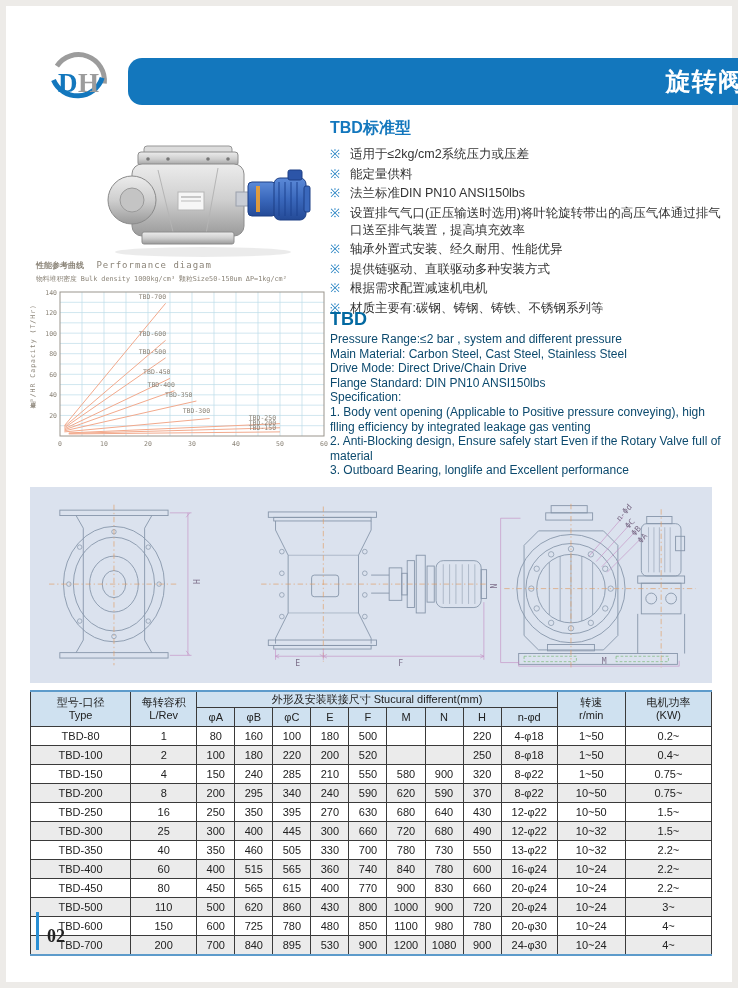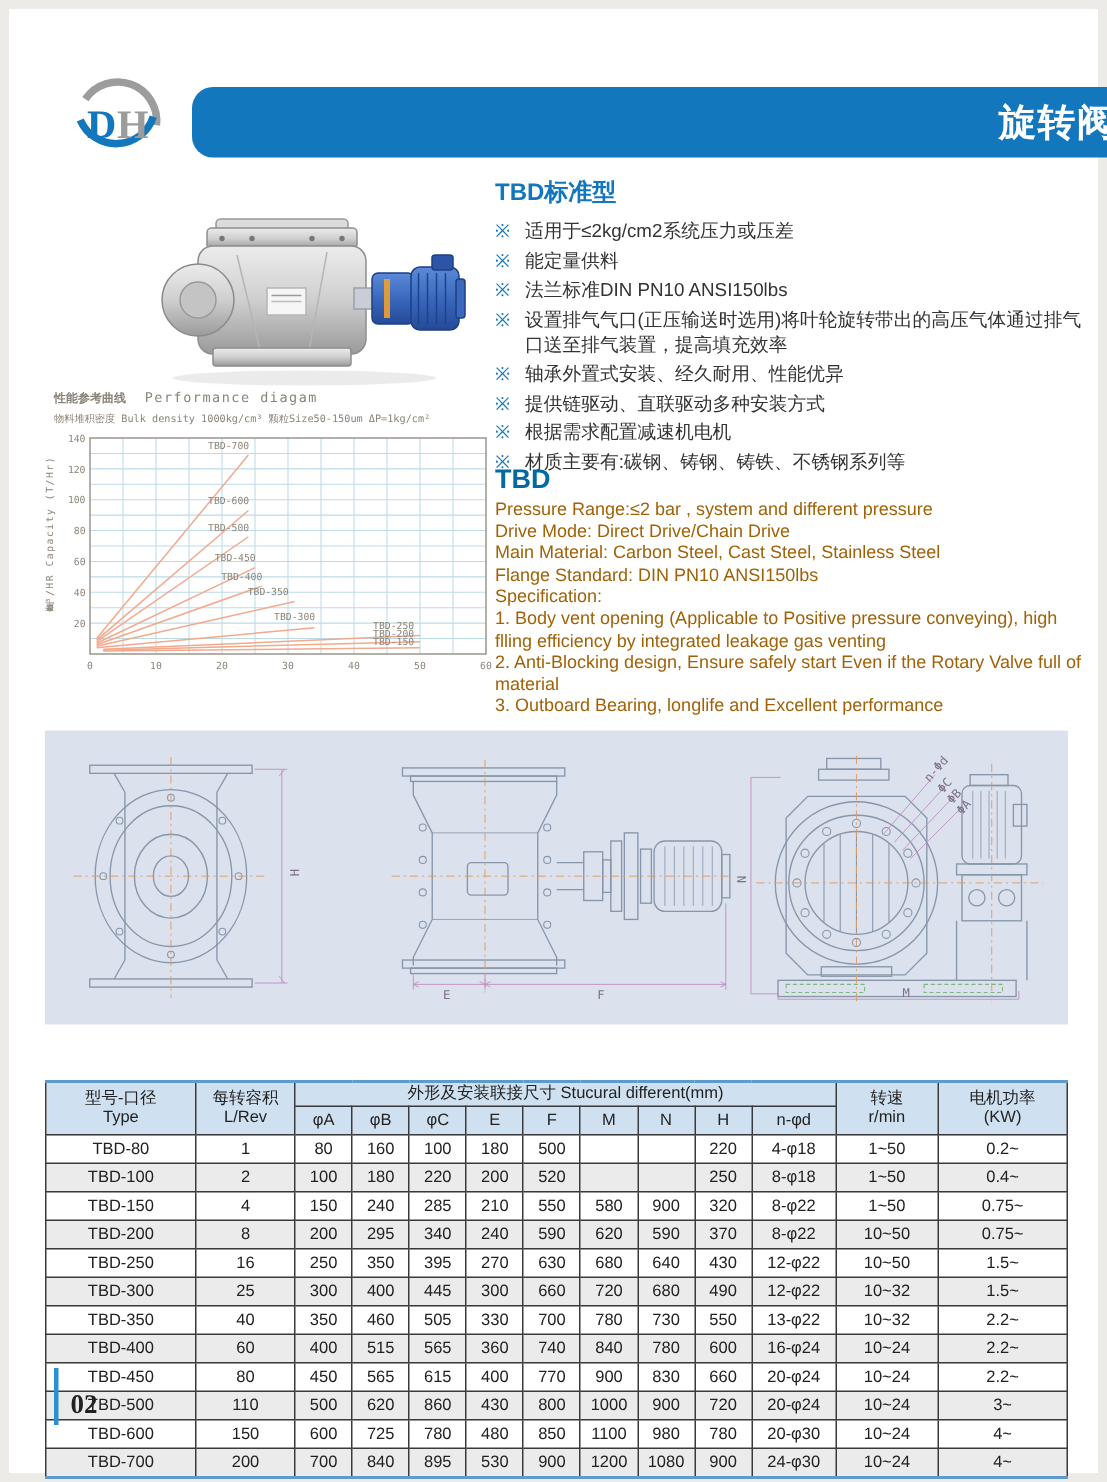--- a/index.html
+++ b/index.html
@@ -11,21 +11,21 @@
   .header-bar{position:absolute;left:128px;top:58px;width:676px;height:47px;background:#1377bd;
       border-radius:14px;display:flex;align-items:center;justify-content:flex-end;padding-right:11px;box-sizing:border-box;}
   .header-bar .cn{color:#fff;font-size:25px;font-weight:bold;letter-spacing:1px;}
   .header-bar .en{color:#0f172a;font-size:14px;margin-left:8px;margin-top:24px;}
   
   .sec-title{position:absolute;left:330px;top:118px;font-size:16px;font-weight:bold;color:#1377bd;margin:0;}
   .features{position:absolute;left:330px;top:146px;width:398px;list-style:none;margin:0;padding:0;}
   .features li{display:flex;font-size:12.5px;line-height:17px;margin-bottom:2.5px;color:#333;}
   .features .mark{color:#1377bd;width:20px;flex:0 0 20px;font-size:12px;}
   .model-title{position:absolute;left:330px;top:309px;font-size:18px;font-weight:bold;color:#0369a1;margin:0;}
-  .specs{position:absolute;left:330px;top:332px;width:402px;font-size:12px;line-height:14.6px;color:#a16207;}
+  .specs{position:absolute;left:330px;top:332px;width:402px;font-size:12px;line-height:14.6px;color:#0c4a6e;}
   
   .photo{position:absolute;left:98px;top:140px;}
   
   .chart{position:absolute;left:36px;top:260px;width:300px;font-family:"DejaVu Sans Mono",monospace;color:#8b8478;}
   .chart-title{font-size:9px;letter-spacing:1px;}
   .chart-title .tcn{font-size:8px;font-weight:bold;letter-spacing:0;margin-right:6px;}
   .chart-sub{font-size:6.8px;margin-top:3px;white-space:nowrap;}
   .chart-body{position:relative;margin-top:2px;}
   .ylabel{position:absolute;left:-7px;top:18px;writing-mode:vertical-rl;transform:rotate(180deg);
           font-size:6.5px;letter-spacing:1px;}
@@ -36,21 +36,21 @@
             display:flex;align-items:center;justify-content:space-between;padding:0 10px;box-sizing:border-box;}
   .dwg{stroke:#8796aa;fill:none;stroke-width:1;}
   .dwg text{stroke:none;fill:#6b7688;font-size:10px;font-family:"DejaVu Sans Mono",monospace;}
   .dwg .cl{stroke:#e09a5f;stroke-width:0.7;stroke-dasharray:6 3 1.5 3;}
   .dwg .dim{stroke:#c490c4;stroke-width:0.7;}
   .dwg .dimt{fill:#7d6f8a;font-size:9px;}
   .dwg .grn{stroke:#7cb87c;stroke-dasharray:3 2;stroke-width:0.8;}
   .dwg .bolt{stroke-width:0.8;}
   
   .spec-table{position:absolute;left:30px;top:690px;width:682px;border-collapse:collapse;
-      border:1px solid #3a3a3a;border-top:2px solid #5d9bcb;border-bottom:2px solid #5d9bcb;table-layout:fixed;margin-top:30px;}
+      border:1px solid #3a3a3a;border-top:2px solid #5d9bcb;border-bottom:2px solid #5d9bcb;table-layout:fixed;}
   .spec-table th,.spec-table td{border:1px solid #3a3a3a;text-align:center;font-weight:normal;
       font-size:11px;padding:1px 0;line-height:1.2;}
   .spec-table thead th{background:#cfe1f0;}
   .spec-table thead .h2row th{height:16px;}
   .spec-table tbody tr td{height:16px;}
   .spec-table tbody tr.alt td{background:#ebebeb;}
   .hdr2{display:block;font-size:11px;}
   
   .pagenum{position:absolute;left:36px;top:912px;display:flex;align-items:stretch;height:38px;}
   .pagenum .bar{width:3px;background:#2a8fd4;margin-right:8px;}
@@ -148,22 +148,22 @@
         <span>根据需求配置减速机电机</span>
       </li>
       <li>
         <span class="mark">※</span>
         <span>材质主要有:碳钢、铸钢、铸铁、不锈钢系列等</span>
       </li>
     </ul>
   <h2 class="model-title">TBD</h2>
   <div class="specs" id="spec-lines">
       <div>Pressure Range:≤2 bar , system and different pressure</div>
+      <div>Main Material: Carbon Steel, Cast Steel, Stainless Steel</div>
       <div>Drive Mode: Direct Drive/Chain Drive</div>
-      <div>Main Material: Carbon Steel, Cast Steel, Stainless Steel</div>
       <div>Flange Standard: DIN PN10 ANSI150lbs</div>
       <div>Specification:</div>
       <div>1. Body vent opening (Applicable to Positive pressure conveying), high flling efficiency by integrated leakage gas venting</div>
       <div>2. Anti-Blocking design, Ensure safely start Even if the Rotary Valve full of material</div>
       <div>3. Outboard Bearing, longlife and Excellent performance</div>
     </div>
 
   <div class="chart">
     <div class="chart-title">
       <span class="tcn">性能参考曲线</span>

